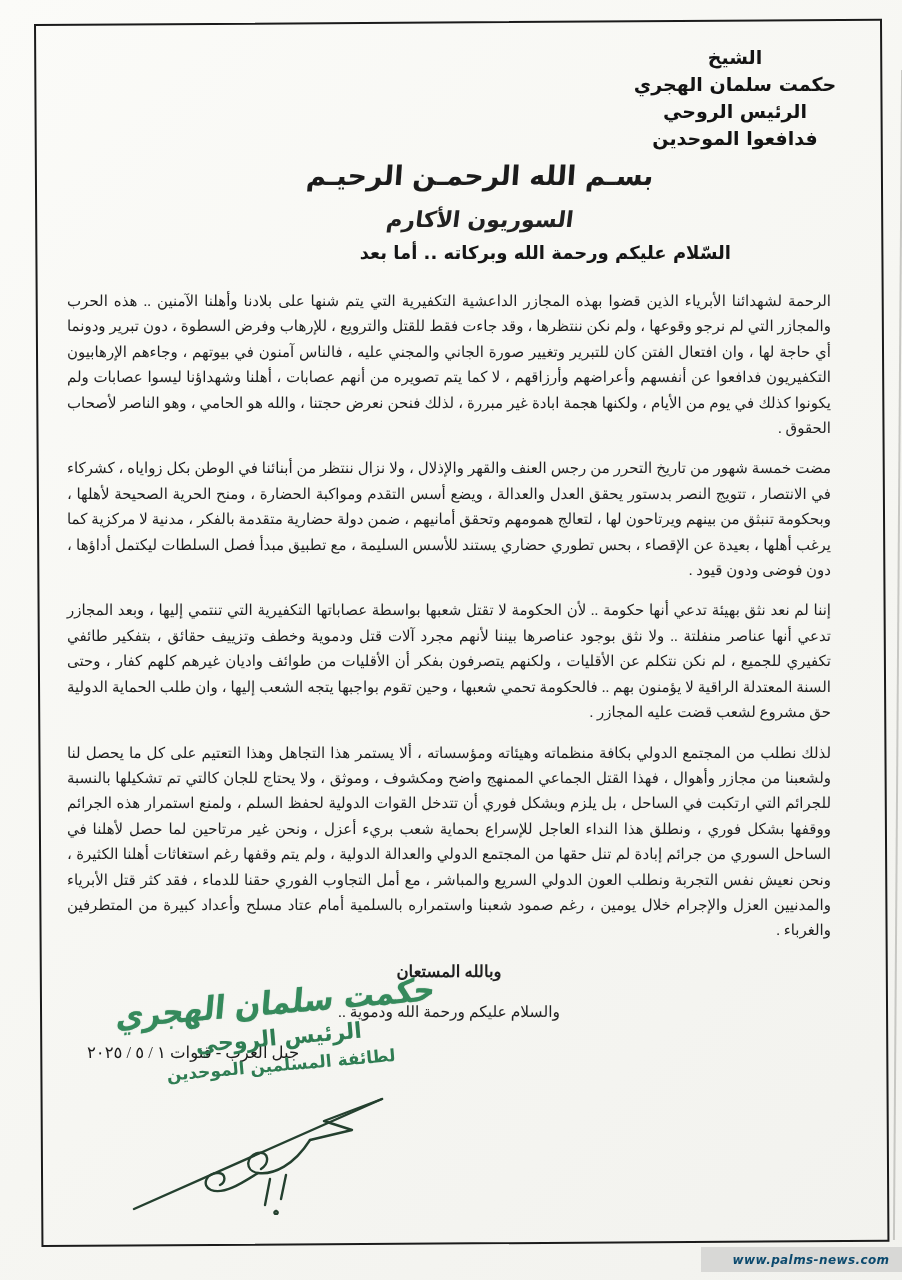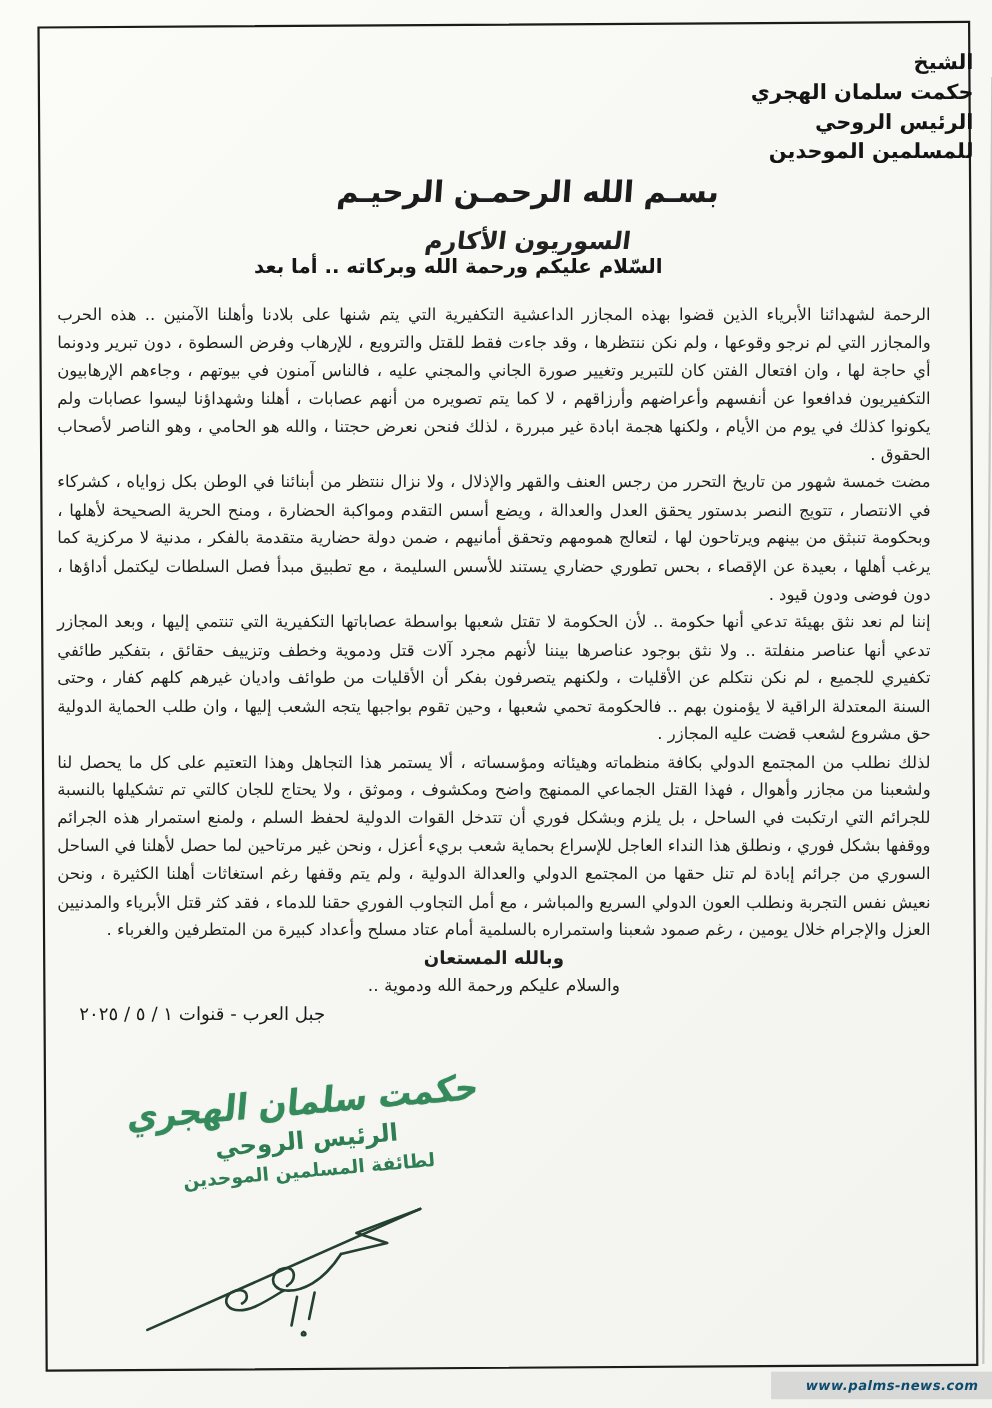--- a/index.html
+++ b/index.html
@@ -19,44 +19,44 @@
     background:#c7c7c3;transform:rotate(0.4deg);
   }
   .frame{
     position:absolute;left:34px;top:24px;width:844px;height:1219px;
     border:2px solid #1b1b1b;
     transform:rotate(-0.35deg);
     transform-origin:top left;
   }
   .letterhead{
     position:absolute;top:44px;left:585px;width:300px;
-    text-align:right;color:#141414;
+    text-align:center;color:#141414;
     font-weight:bold;font-size:19px;line-height:27px;
   }
   .bismillah{
     position:absolute;top:160px;left:280px;width:400px;
     text-align:center;font-size:27px;font-weight:bold;color:#1c1c1c;
     transform:skewX(-4deg);
     letter-spacing:1px;
   }
   .addressee{
     position:absolute;top:207px;left:280px;width:400px;
     text-align:center;font-size:22px;font-weight:bold;color:#222;
     transform:skewX(-7deg);
   }
   .salutation{
-    position:absolute;top:232px;left:231px;width:500px;
-    text-align:left;font-size:18px;font-weight:bold;color:#161616;
+    position:absolute;top:242px;left:231px;width:500px;
+    text-align:right;font-size:18px;font-weight:bold;color:#161616;
   }
   .letter-body{
     position:absolute;top:274px;left:52px;width:794px;
     direction:rtl;text-align:justify;
     font-size:15px;line-height:25.4px;color:#1f1f1f;
   }
-  .letter-body p{margin:0;}
+  .letter-body p{margin:15px;font-family:Liberation Serif, serif;}
   .lead{font-weight:bold;}
   .closing-dua{text-align:center;font-weight:bold;font-size:16.5px;margin-top:3px;}
   .closing-salam{text-align:center;font-size:15.5px;}
   .dateline{
     text-align:left;font-size:16.5px;margin-top:14px;
     padding-left:20px;color:#1a1a1a;letter-spacing:0.5px;
   }
   .stamp{
     position:absolute;top:983px;left:108px;width:340px;
     text-align:center;color:#2f7d53;
@@ -92,21 +92,21 @@
 
 <div class="page">
 
   <div class="paper-edge"></div>
   <div class="frame"></div>
 
   <div class="letterhead">
     <div>الشيخ</div>
     <div>حكمت سلمان الهجري</div>
     <div>الرئيس الروحي</div>
-    <div>للمسلمين الموحدين</div>
+    <div>فدافعوا الموحدين</div>
   </div>
 
   <div class="bismillah">بسـم الله الرحمـن الرحيـم</div>
 
   <div class="addressee">السوريون الأكارم</div>
 
   <div class="salutation">السّلام عليكم ورحمة الله وبركاته .. أما بعد</div>
 
   <div class="letter-body">
     <p>الرحمة لشهدائنا الأبرياء الذين قضوا بهذه المجازر الداعشية التكفيرية التي يتم شنها على بلادنا وأهلنا الآمنين .. هذه الحرب والمجازر التي لم نرجو وقوعها ، ولم نكن ننتظرها ، وقد جاءت فقط للقتل والترويع ، للإرهاب وفرض السطوة ، دون تبرير ودونما أي حاجة لها ، وان افتعال الفتن كان للتبرير وتغيير صورة الجاني والمجني عليه ، فالناس آمنون في بيوتهم ، وجاءهم الإرهابيون التكفيريون فدافعوا عن أنفسهم وأعراضهم وأرزاقهم ، لا كما يتم تصويره من أنهم عصابات ، أهلنا وشهداؤنا ليسوا عصابات ولم يكونوا كذلك في يوم من الأيام ، ولكنها هجمة ابادة غير مبررة ، لذلك فنحن نعرض حجتنا ، والله هو الحامي ، وهو الناصر لأصحاب الحقوق .</p>

